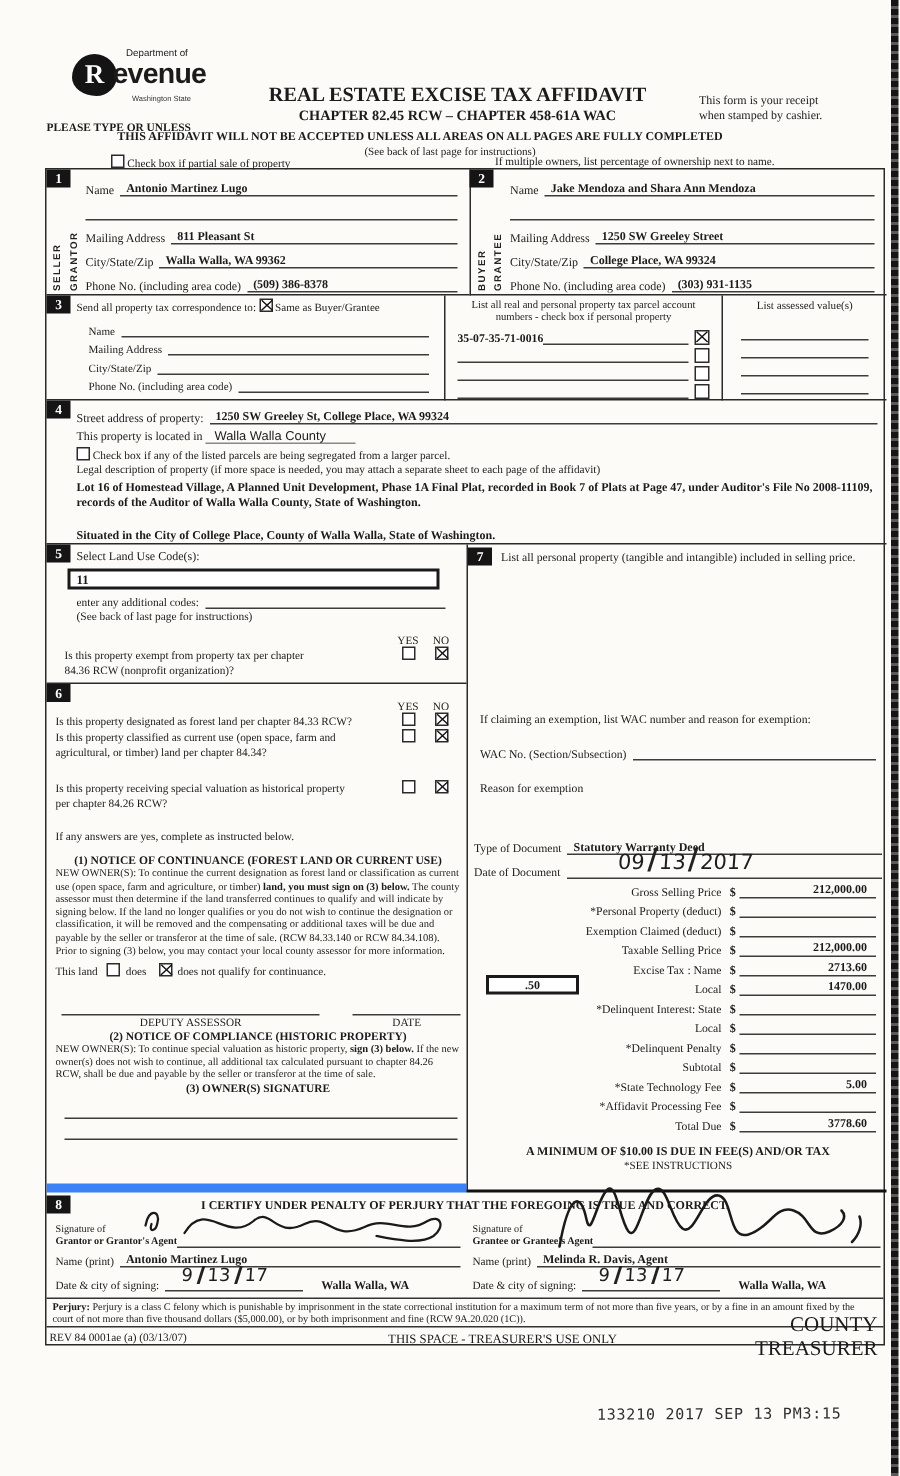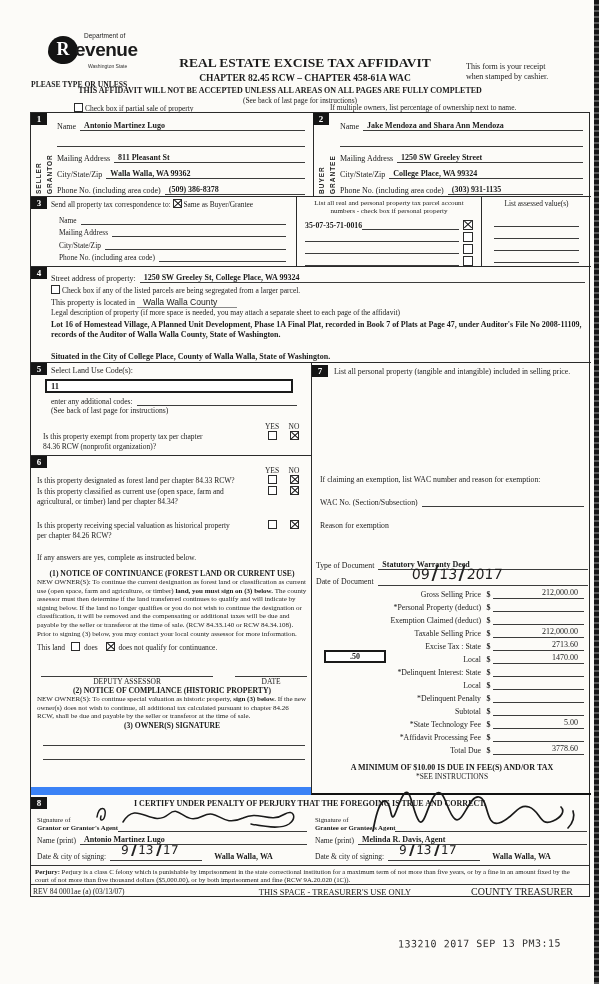--- a/index.html
+++ b/index.html
@@ -29,21 +29,21 @@
   .srow{display:flex;align-items:flex-end;font-size:7.4px;height:12.5px;padding-right:6px}
   .qrow{display:flex;align-items:flex-end;font-size:7.5px;line-height:10px;padding-right:6px}
   .qtext{flex:1}
   .cbcell{width:22px;text-align:center;flex:none}
   .ynhead{display:flex;justify-content:flex-end;padding-right:6px;font-size:7.5px}
   .ynhead span{width:22px;text-align:center}
   .para{font-size:7px;line-height:8.6px;text-align:left}
   .frow{display:flex;align-items:flex-end;height:13px;position:relative;padding-right:4px}
   .flab{width:165px;text-align:right;font-size:7.8px;white-space:nowrap;flex:none}
   .fdol{width:9px;text-align:center;font-size:8px;font-weight:700;margin-left:3px;flex:none}
-  .fln{flex:1;border-bottom:1px solid #3c3c3c;text-align:right;font-weight:400;font-size:8px;
+  .fln{flex:1;border-bottom:1px solid #3c3c3c;text-align:right;font-weight:700;font-size:8px;
        padding-right:6px;line-height:11px;min-height:11px}
   .hand{font-family:"DejaVu Sans",sans-serif;color:#1e1e1e;white-space:nowrap;font-size:12px;
         transform:skewX(-4deg);display:inline-block}
   .hbar{display:inline-block;width:1.6px;height:12px;background:#222;transform:skewX(-14deg);
         margin:0 4px;vertical-align:-2px}
   .scan-edge{position:absolute;right:1px;top:0;width:5px;height:100%;
         background:repeating-linear-gradient(to bottom,#161616 0 4px,#5a5a5a 4px 6px)}
   .stamp{position:absolute;left:398px;top:938px;font-family:"DejaVu Sans Mono",monospace;
         font-size:10px;letter-spacing:.5px;color:#2e2e2e;transform:rotate(-.3deg)}
   svg.sig{position:absolute;z-index:5}
@@ -202,34 +202,34 @@
             <span class="ln"></span>
           </div>
       </div>
     </div>
 
     <div class="abs" style="left:0;top:154px;width:560px;height:96px;border-bottom:1px solid #2a2a2a;padding:3px 6px 0 20px">
       <div class="r" style="height:13px;font-size:8px">
         <span class="plab">Street address of property:</span>
         <span class="ln"><span class="b">1250 SW Greeley St, College Place, WA  99324</span></span>
       </div>
+      <div style="height:13px;font-size:8px;padding-top:2px">
+        <span>This property is located in</span>
+        <span class="sans" style="font-size:8.6px;border-bottom:1px solid #888;padding:0 20px 0 6px"><span>Walla Walla County</span></span>
+      </div>
       <div style="height:12px;font-size:7.5px;padding-top:2px">
         <span class="cb" data-checked="false"></span>
         <span>Check box if any of the listed parcels are being segregated from a larger parcel.</span>
       </div>
-      <div style="height:13px;font-size:8px;padding-top:2px">
-        <span>This property is located in</span>
-        <span class="sans" style="font-size:8.6px;border-bottom:1px solid #888;padding:0 20px 0 6px"><span>Walla Walla County</span></span>
-      </div>
       <div style="height:12px;font-size:7.5px">Legal description of property (if more space is needed, you may attach a separate sheet to each page of the affidavit)</div>
       <div class="b" style="font-size:8px;line-height:10px;width:545px">Lot 16 of  Homestead Village, A Planned Unit Development, Phase 1A Final Plat, recorded in Book 7 of Plats at Page 47, under Auditor's File No 2008-11109, records of the Auditor of Walla Walla County, State of Washington.</div>
       <div class="b" style="font-size:8px;margin-top:12px">Situated in the City of College Place, County of Walla Walla, State of Washington.</div>
     </div>
 
-    <div class="abs" style="left:0;top:250px;width:280px;height:432px;border-bottom:8px solid #3b82f6">
+    <div class="abs" style="left:0;top:250px;width:280px;height:432px;border-bottom:6px solid #3b82f6">
 
       <div class="abs" style="left:0;top:0;width:280px;height:93px;border-bottom:1px solid #2a2a2a;padding:3px 0 0 12px">
         <div style="font-size:8px;height:12px;padding-left:8px">Select Land Use Code(s):</div>
         <div style="width:248px;height:14px;border:2px solid #1a1a1a;font-size:8.5px;font-weight:700;line-height:10px;padding-left:4px;margin:1px 0 2px 2px;background:#fff"><span>11</span></div>
         <div class="r" style="height:11px;font-size:7.6px;padding-right:14px;padding-left:8px">
           <span class="plab">enter any additional codes:</span>
             <span class="ln"></span>
         </div>
         <div style="font-size:7.6px;height:11px;padding-left:8px">(See back of last page for instructions)</div>
         <div class="ynhead" style="margin-top:5px">
@@ -336,21 +336,21 @@
             <span class="flab">Exemption Claimed (deduct)</span>
             <span class="fdol">$</span>
             <span class="fln"><span></span></span>
           </div>
         <div class="frow">
             <span class="flab">Taxable Selling Price</span>
             <span class="fdol">$</span>
             <span class="fln"><span>212,000.00</span></span>
           </div>
         <div class="frow">
-            <span class="flab">Excise Tax : State</span>
+            <span class="flab">Excise Tax : Name</span>
             <span class="fdol">$</span>
             <span class="fln"><span>2713.60</span></span>
           </div>
         <div class="frow">
           <span class="abs" style="left:8px;top:-1px;width:62px;height:13px;border:2px solid #1a1a1a;background:#fff;font-size:8px;font-weight:700;text-align:center;line-height:10px"><span>.50</span></span>
           <span class="flab">Local</span>
             <span class="fdol">$</span>
             <span class="fln"><span>1470.00</span></span>
         </div>
         <div class="frow">
@@ -448,19 +448,19 @@
           </span>
         </div>
       </div>
 
       <div class="abs" style="left:0;right:0;top:70px;border-top:1px solid #333;padding:2px 6px 1px 4px;font-size:6.8px;line-height:8.2px">
         <span class="b">Perjury:</span><span> Perjury is a class C felony which is punishable by imprisonment in the state correctional institution for a maximum term of not more than five years, or by a fine in an amount fixed by the court of not more than five thousand dollars ($5,000.00), or by both imprisonment and fine (RCW 9A.20.020 (1C)).</span>
       </div>
       <div class="abs" style="left:0;right:0;bottom:0;height:14px;border-top:1px solid #333;display:flex;align-items:center">
         <span style="font-size:7.5px;width:180px;padding-left:2px">REV 84 0001ae (a) (03/13/07)</span>
         <span class="ctr" style="font-size:8.5px;flex:1">THIS SPACE - TREASURER'S USE ONLY</span>
-        <span style="font-size:10px;width:130px;text-align:center;padding-right:4px">COUNTY TREASURER</span>
+        <span style="font-size:14px;width:130px;text-align:right;padding-right:4px">COUNTY TREASURER</span>
       </div>
     </div>
   </div>
 
   <div class="stamp">133210 2017 SEP 13 PM3:15</div>
 </div>
 
 </body></html>

